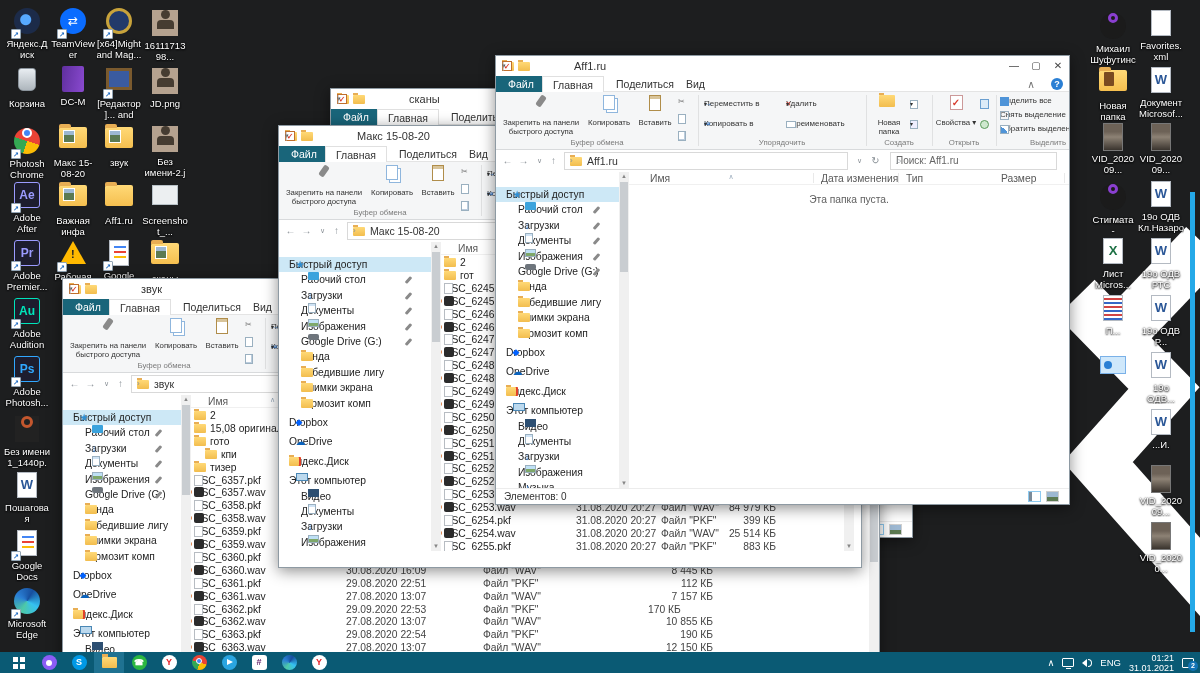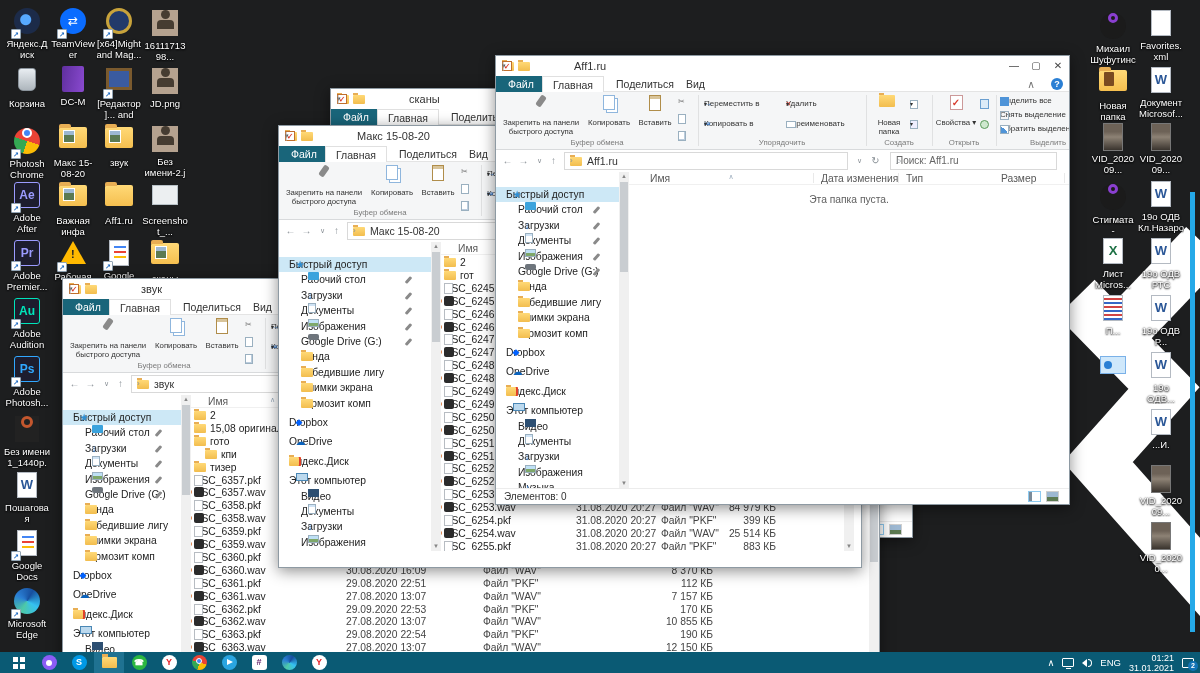--- a/index.html
+++ b/index.html
@@ -769,39 +769,39 @@
         <div class="frow" style="top:156.9px">
      <span style="left:3px"><i class="fi fi-pkf"></i>DSC_6360.pkf</span>
      <span style="left:155px;color:#444"></span>
      <span style="left:292px;color:#444"></span>
      <span style="left:447px;width:75px;text-align:right;color:#444"></span>
         </div>
         <div class="frow" style="top:169.8px">
      <span style="left:3px"><i class="fi fi-wav"></i>DSC_6360.wav</span>
      <span style="left:155px;color:#444">30.08.2020 16:09</span>
      <span style="left:292px;color:#444">Файл "WAV"</span>
-     <span style="left:447px;width:75px;text-align:right;color:#444">8 370 КБ</span>
+     <span style="left:447px;width:75px;text-align:right;color:#444">8 445 КБ</span>
         </div>
         <div class="frow" style="top:182.70000000000002px">
      <span style="left:3px"><i class="fi fi-pkf"></i>DSC_6361.pkf</span>
      <span style="left:155px;color:#444">29.08.2020 22:51</span>
      <span style="left:292px;color:#444">Файл "PKF"</span>
      <span style="left:447px;width:75px;text-align:right;color:#444">112 КБ</span>
         </div>
         <div class="frow" style="top:195.6px">
      <span style="left:3px"><i class="fi fi-wav"></i>DSC_6361.wav</span>
      <span style="left:155px;color:#444">27.08.2020 13:07</span>
      <span style="left:292px;color:#444">Файл "WAV"</span>
      <span style="left:447px;width:75px;text-align:right;color:#444">7 157 КБ</span>
         </div>
         <div class="frow" style="top:208.5px">
      <span style="left:3px"><i class="fi fi-pkf"></i>DSC_6362.pkf</span>
      <span style="left:155px;color:#444">29.09.2020 22:53</span>
      <span style="left:292px;color:#444">Файл "PKF"</span>
-     <span style="left:447px;width:75px;text-align:right;color:#444">170 КБ</span>
+     <span style="left:457px;width:75px;color:#444">170 КБ</span>
         </div>
         <div class="frow" style="top:221.4px">
      <span style="left:3px"><i class="fi fi-wav"></i>DSC_6362.wav</span>
      <span style="left:155px;color:#444">27.08.2020 13:07</span>
      <span style="left:292px;color:#444">Файл "WAV"</span>
      <span style="left:447px;width:75px;text-align:right;color:#444">10 855 КБ</span>
         </div>
         <div class="frow" style="top:234.3px">
      <span style="left:3px"><i class="fi fi-pkf"></i>DSC_6363.pkf</span>
      <span style="left:155px;color:#444">29.08.2020 22:54</span>

